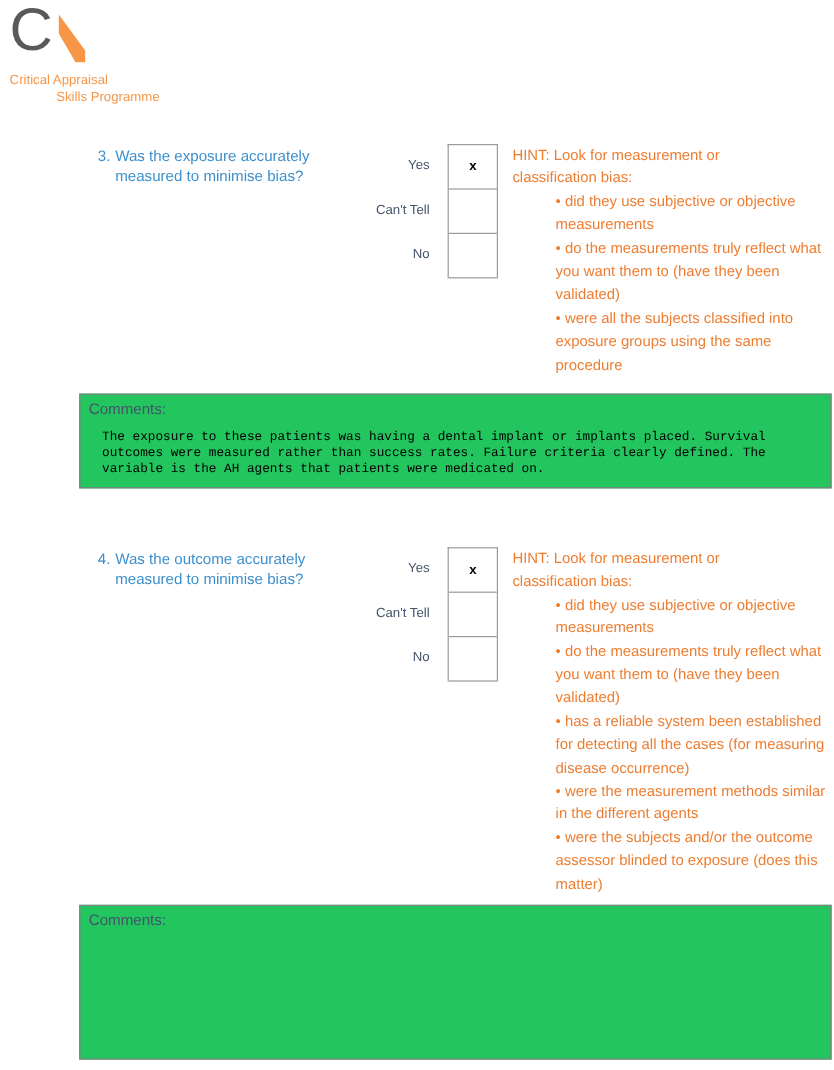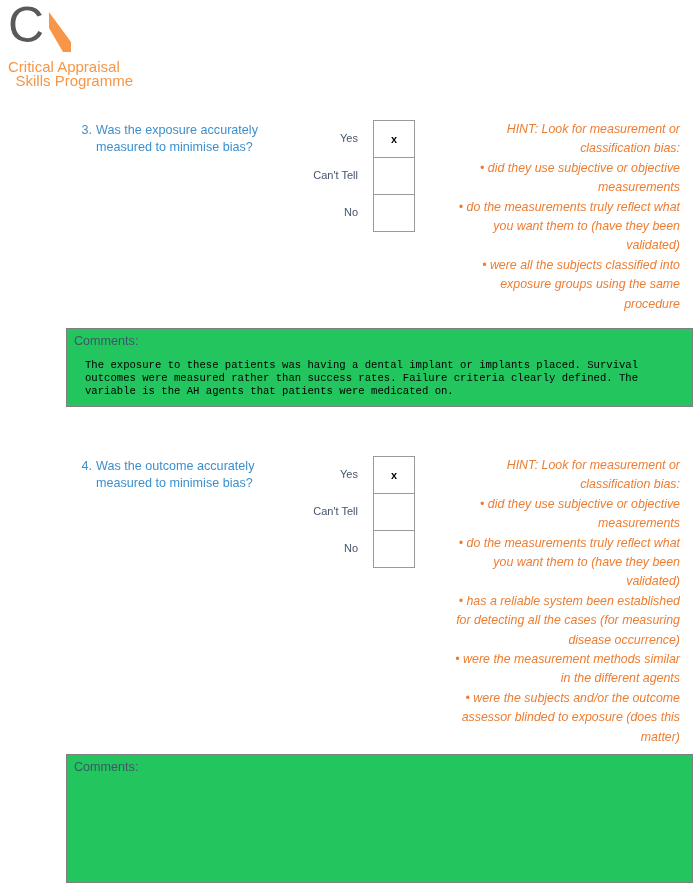--- a/index.html
+++ b/index.html
@@ -38,21 +38,21 @@
   .logo-caret {
     position: absolute;
     left: 38px;
     top: 4px;
     width: 26px;
     height: 40px;
   }
   .logo-tagline {
     margin-top: 6px;
     color: #F79646;
-    font-size: 15px;
+    font-size: 11px;
     line-height: 14px;
     font-family: "Liberation Sans", sans-serif;
     width: 125px;
   }
   .logo-tagline .t1 { display: block; text-align: left; }
   .logo-tagline .t2 { display: block; text-align: right; }
 
   
   .qblock { position: absolute; left: 0; width: 695px; }
   #q3-block { top: 120px; }
@@ -115,28 +115,26 @@
     line-height: 37px;
     font-size: 11px;
     font-weight: bold;
     color: #000;
     font-family: "Liberation Sans", sans-serif;
   }
 
   
   .hint {
     position: absolute;
-    right: 15px;
+    right: 2px;
     top: 0px;
     width: 266px;
-    text-align: right;
     color: #ED7D31;
     font-size: 12.4px;
     line-height: 19.4px;
-    font-style: italic;
   }
   .hint .hl { display: block; }
   .hint .bullet-line { display: block; padding-left: 36px; }
 
   
   .comments {
     position: absolute;
     left: 66px;
     width: 627px;
     border: 1px solid #808080;

